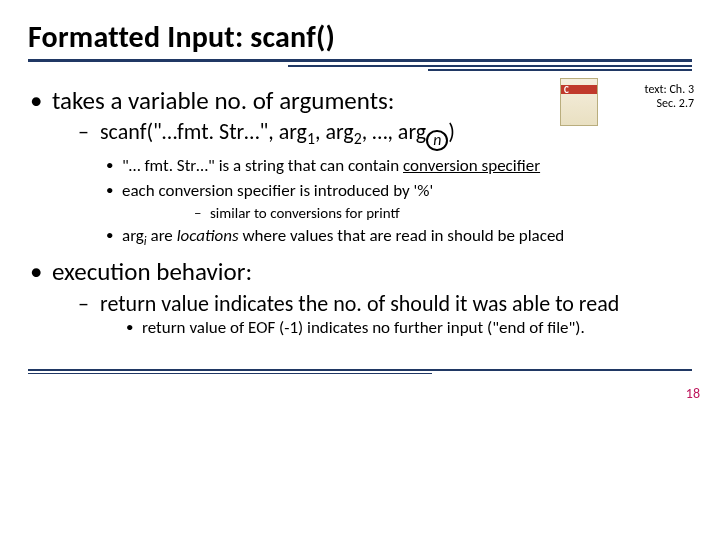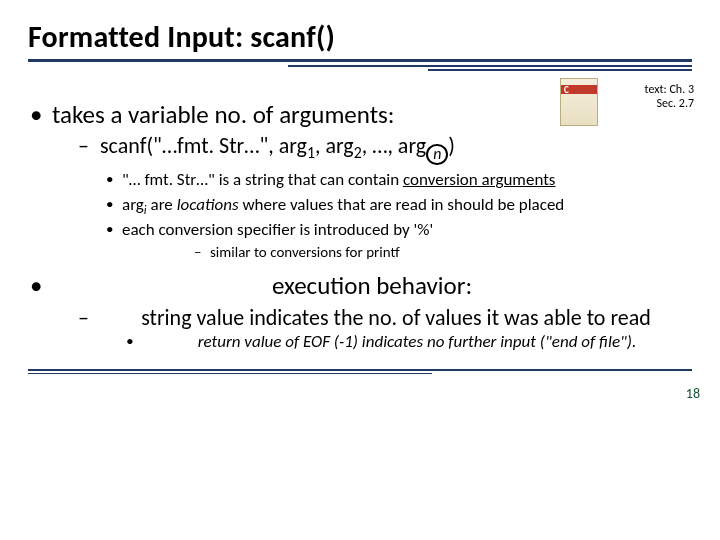--- a/index.html
+++ b/index.html
@@ -29,21 +29,21 @@
   .title-rule {
     margin-top: 2px;
   }
   .title-rule .bar1 { height: 3px; background: #203864; }
   .title-rule .gap  { height: 3px; }
   .title-rule .bar2 { height: 2px; background: #203864; margin-left: 260px; }
   .title-rule .gap2 { height: 2px; }
   .title-rule .bar3 { height: 2px; background: #203864; margin-left: 400px; }
 
   .body {
-    margin-top: 28px;
+    margin-top: 14px;
     font-size: 25px;
     line-height: 1.25;
   }
   ul { margin: 0; padding: 0; list-style: none; }
   li { position: relative; }
 
   .lvl1 > li { padding-left: 24px; margin-bottom: 6px; font-size: 25px; }
   .lvl1 > li::before { content: "•"; position: absolute; left: 2px; top: 0; }
 
   .lvl2 > li { padding-left: 24px; margin: 2px 0 4px 24px; font-size: 22px; }
@@ -97,21 +97,21 @@
   .thumb .c {
     position:absolute; top:5px; left:3px;
     font-size:9px; font-weight:700; color:#fff;
   }
 
   .pagenum {
     position: absolute;
     right: 20px;
     bottom: 18px;
     font-size: 14px;
-    color: #14532d;
+    color: #be185d;
   }
   .footer-rule {
     position: absolute;
     left: 28px; right: 28px; bottom: 46px;
   }
   .footer-rule .b1 { height:2px; background:#203864; }
   .footer-rule .g  { height:2px; }
   .footer-rule .b2 { height:1px; background:#203864; margin-right:260px;}
 </style>
 </head>
@@ -143,40 +143,40 @@
     <ul class="lvl1">
       <li>
         <span>takes a variable no. of arguments:</span>
         <ul class="lvl2">
           <li>
             <span>scanf("…fmt. Str…", arg</span><span class="sub">1</span><span>, arg</span><span class="sub">2</span><span>, …, arg</span><span class="sub"><span class="circ">n</span></span><span>)</span>
           </li>
         </ul>
         <ul class="lvl3">
           <li>
-            <span>"… fmt. Str…" is a string that can contain </span><span class="und">conversion arguments</span>
-          </li>
-          <li>
-            <span>arg</span><span class="sub ital">i</span><span> are </span><span class="ital">locations</span><span> where values that are read in should be placed</span>
+            <span>"… fmt. Str…" is a string that can contain </span><span class="und">conversion specifier</span>
           </li>
           <li>
             <span>each conversion specifier is introduced by '%'</span>
             <ul class="lvl4">
               <li>similar to conversions for printf</li>
             </ul>
           </li>
+          <li>
+            <span>arg</span><span class="sub ital">i</span><span> are </span><span class="ital">locations</span><span> where values that are read in should be placed</span>
+          </li>
         </ul>
       </li>
 
-      <li style="margin-top:8px;text-align:center;">
+      <li style="margin-top:8px;">
         <span>execution behavior:</span>
         <ul class="lvl2">
           <li>
-            <span>string value indicates the no. of values it was able to read</span>
-            <ul class="lvl3" style="margin-left:-28px;font-style:italic;">
+            <span>return value indicates the no. of should it was able to read</span>
+            <ul class="lvl3" style="margin-left:-28px;">
               <li style="margin-left:52px;">return value of EOF (-1) indicates no further input ("end of file").</li>
             </ul>
           </li>
         </ul>
       </li>
     </ul>
   </div>
 
   <div class="footer-rule">
     <div class="b1"></div>

